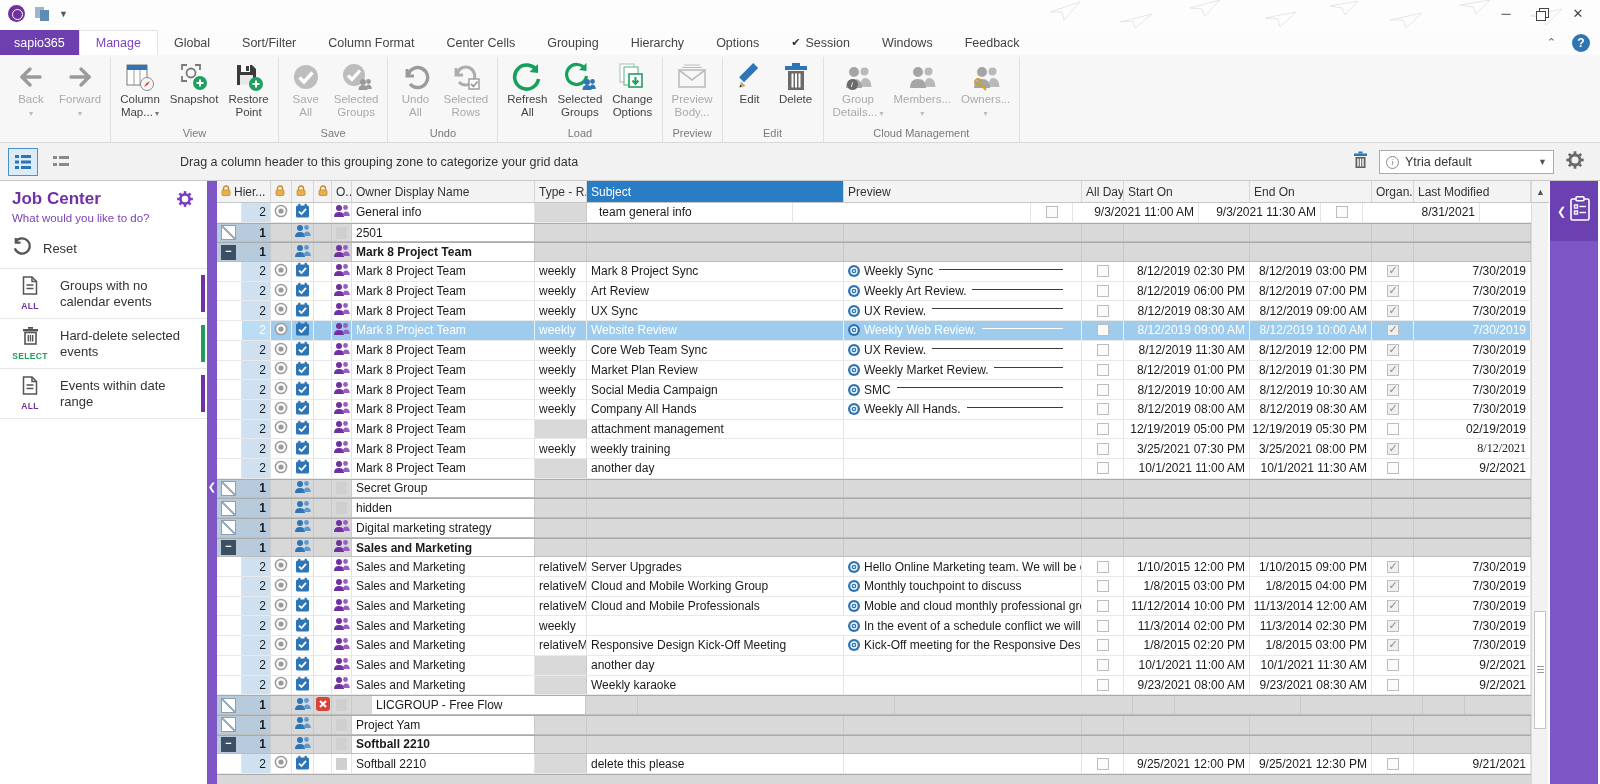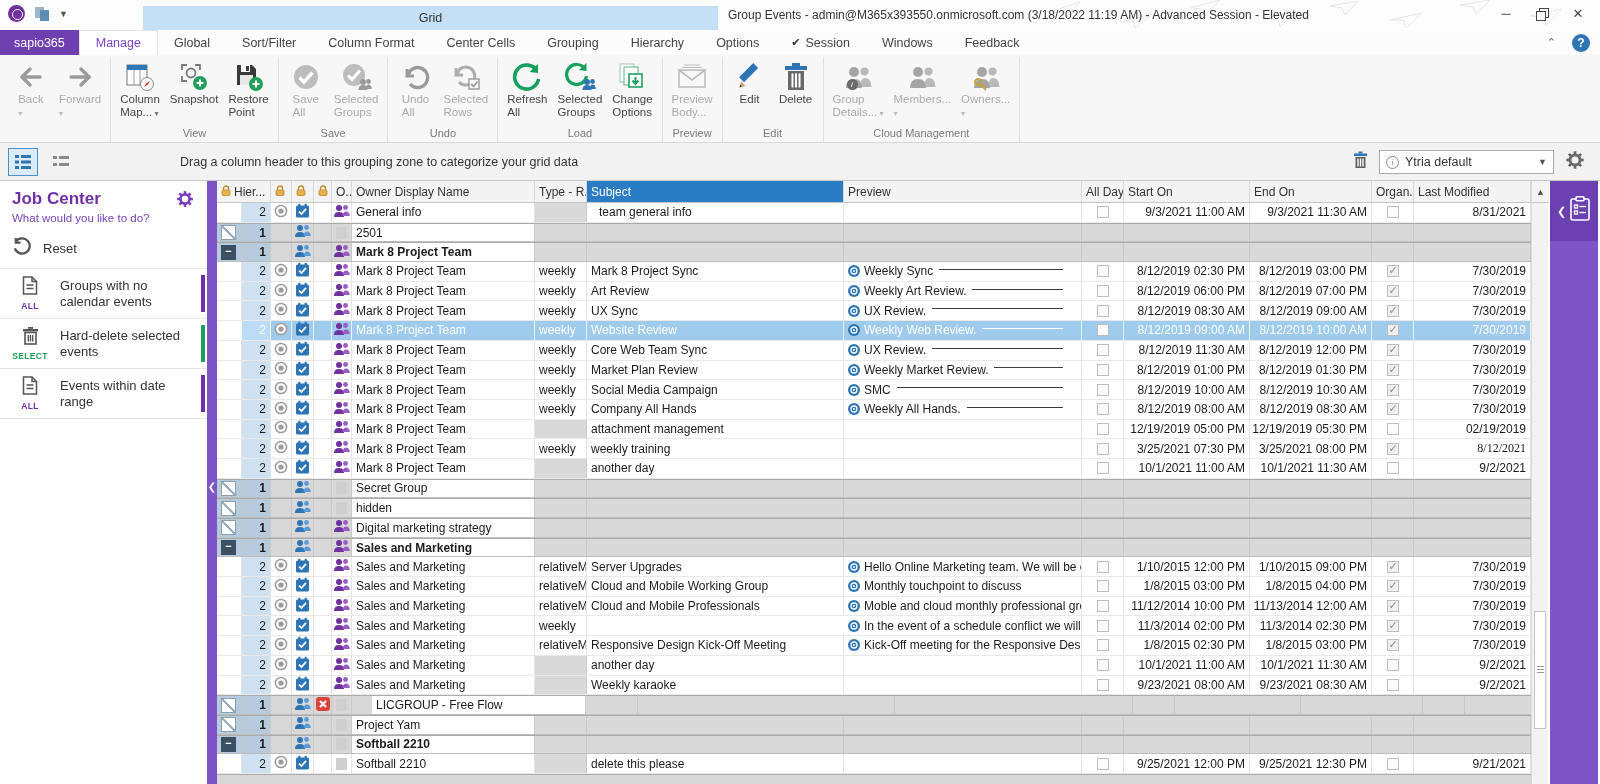--- a/index.html
+++ b/index.html
@@ -34,21 +34,21 @@
   .tab-right { position:absolute; right:10px; top:0; height:25px; display:flex; align-items:center; gap:16px; }
   .ribbon-collapse { color:#666; font-size:11px; }
   .help-circle { width:18px; height:18px; border-radius:50%; background:#2e75b6; color:#fff; font-size:12px; font-weight:bold; display:flex; align-items:center; justify-content:center; }
 
   
   .ribbon { height:88px; background:#f7f7f7; border-bottom:1px solid #d9d9d9; display:flex; padding:2px 0 0 4px; }
   .rgroup { display:flex; flex-direction:column; border-right:1px solid #e0e0e0; padding:2px 4px 0 4px; }
   .rbtns { display:flex; flex:1; align-items:flex-start; }
   .rbtn { min-width:46px; padding:2px 5px; display:flex; flex-direction:column; align-items:center; cursor:default; }
   .rbtn .ric { height:32px; display:flex; align-items:center; justify-content:center; }
-  .rbtn .rlab { font-size:11.5px; color:#444; text-align:left; line-height:13px; white-space:nowrap; }
+  .rbtn .rlab { font-size:11.5px; color:#444; text-align:center; line-height:13px; white-space:nowrap; }
   .rbtn.disabled .rlab { color:#aaa; }
   .rbtn .dd { font-size:8px; color:#777; }
   .rbtn.disabled .dd { color:#bbb; }
   .rglabel { text-align:center; font-size:11px; color:#7a7a7a; padding:2px 0 3px 0; }
 
   
   .groupbar { height:38px; background:#f2f2f2; border-bottom:1px solid #c9c9c9; position:relative; display:flex; align-items:center; }
   .gb-toggle { width:30px; height:28px; margin-left:8px; display:flex; align-items:center; justify-content:center; border:1px solid transparent; }
   .gb-toggle.active { background:#dcebf8; border-color:#4a90c9; }
   .gb-hint { margin-left:104px; font-size:12.5px; color:#333; }
@@ -134,24 +134,20 @@
           <path d="M350 20 L382 13 L366 28 L363 20 Z"></path>
         <path d="M420 5 L450 0 L436 14 L433 7 Z"></path>
           <path d="M490 16 L522 9 L506 25 L503 17 Z"></path>
       </g>
     </svg>
     <div class="qat">
       <span class="logo-circle"></span>
       <span class="win-copy-icon"></span>
       <span class="qat-arrow">▼</span>
     </div>
-    <div class="context-band">
-      <span>Grid</span>
-    </div>
-    <div class="win-title">Group Events - admin@M365x393550.onmicrosoft.com (3/18/2022 11:19 AM) - Advanced Session - Elevated</div>
     <div class="win-btns">
       <span class="win-btn">─</span>
       <span class="restore-glyph"></span>
       <span class="win-btn">✕</span>
     </div>
   </div>
 
   <div class="tabrow">
     <div style="display:flex;">
         <div class="tab brand">
@@ -681,21 +677,21 @@
             <div class="gc cen" style="width: 20px; flex: 0 0 auto;">
               <span><svg width="18" height="14" viewBox="0 0 18 14">
                   <circle cx="6" cy="4" r="3" fill="#7030a0"></circle>
                   <path d="M1 13 Q1 8 6 8 Q11 8 11 13 Z" fill="#7030a0"></path>
                   <circle cx="12.5" cy="3.5" r="2.4" fill="#9a5bc4"></circle>
                   <path d="M9.5 12 Q10 7.5 13 7.5 Q16.5 7.5 16.8 12 Z" fill="#9a5bc4"></path>
                 </svg></span>
             </div>
             <div class="gc " style="width: 183px; flex: 0 0 auto;">General info</div>
             <div class="gc gray" style="width: 52px; flex: 0 0 auto;"></div>
-            <div class="gc " style="width: 257px; flex: 0 0 auto; padding-left: 12px;">team general info</div>
+            <div class="gc " style="width: 206px; flex: 0 0 auto; padding-left: 12px;">team general info</div>
             <div class="gc " style="width: 238px; flex: 0 0 auto;"></div>
             <div class="gc cen " style="width: 42px; flex: 0 0 auto;">
               <span class="cb"></span>
             </div>
             <div class="gc num " style="width: 126px; flex: 0 0 auto;">9/3/2021 11:00 AM</div>
             <div class="gc num " style="width: 122px; flex: 0 0 auto;">9/3/2021 11:30 AM</div>
             <div class="gc cen " style="width: 42px; flex: 0 0 auto;">
               <span class="cb"></span>
             </div>
             <div class="gc num " style="width: 117px; flex: 0 0 auto;">8/31/2021</div>
@@ -1634,21 +1630,21 @@
                   <circle cx="6" cy="6" r="6" fill="#2e75b6"></circle>
                   <circle cx="6" cy="6" r="3" fill="none" stroke="#fff" stroke-width="1.3"></circle>
                   <circle cx="6" cy="6" r="1" fill="#fff"></circle>
                 </svg>
               </span>
               <span>Kick-Off meeting for the Responsive Design</span>
             </div>
             <div class="gc cen " style="width: 42px; flex: 0 0 auto;">
               <span class="cb"></span>
             </div>
-            <div class="gc num " style="width: 126px; flex: 0 0 auto;">1/8/2015 02:30 PM</div>
+            <div class="gc num " style="width: 126px; flex: 0 0 auto;">1/8/2015 02:20 PM</div>
             <div class="gc num " style="width: 122px; flex: 0 0 auto;">1/8/2015 03:00 PM</div>
             <div class="gc cen " style="width: 42px; flex: 0 0 auto;">
               <span class="cb checked"></span>
             </div>
             <div class="gc num " style="width: 117px; flex: 0 0 auto;">7/30/2019</div>
           </div>
           <div class="grow">
             <div class="gc white" style="width: 25px; flex: 0 0 auto; background: rgb(255, 255, 255);"></div>
             <div class="gc num hiercell-ev" style="width: 29px; flex: 0 0 auto;">2</div>
             <div class="gc cen" style="width: 21px; flex: 0 0 auto;">

